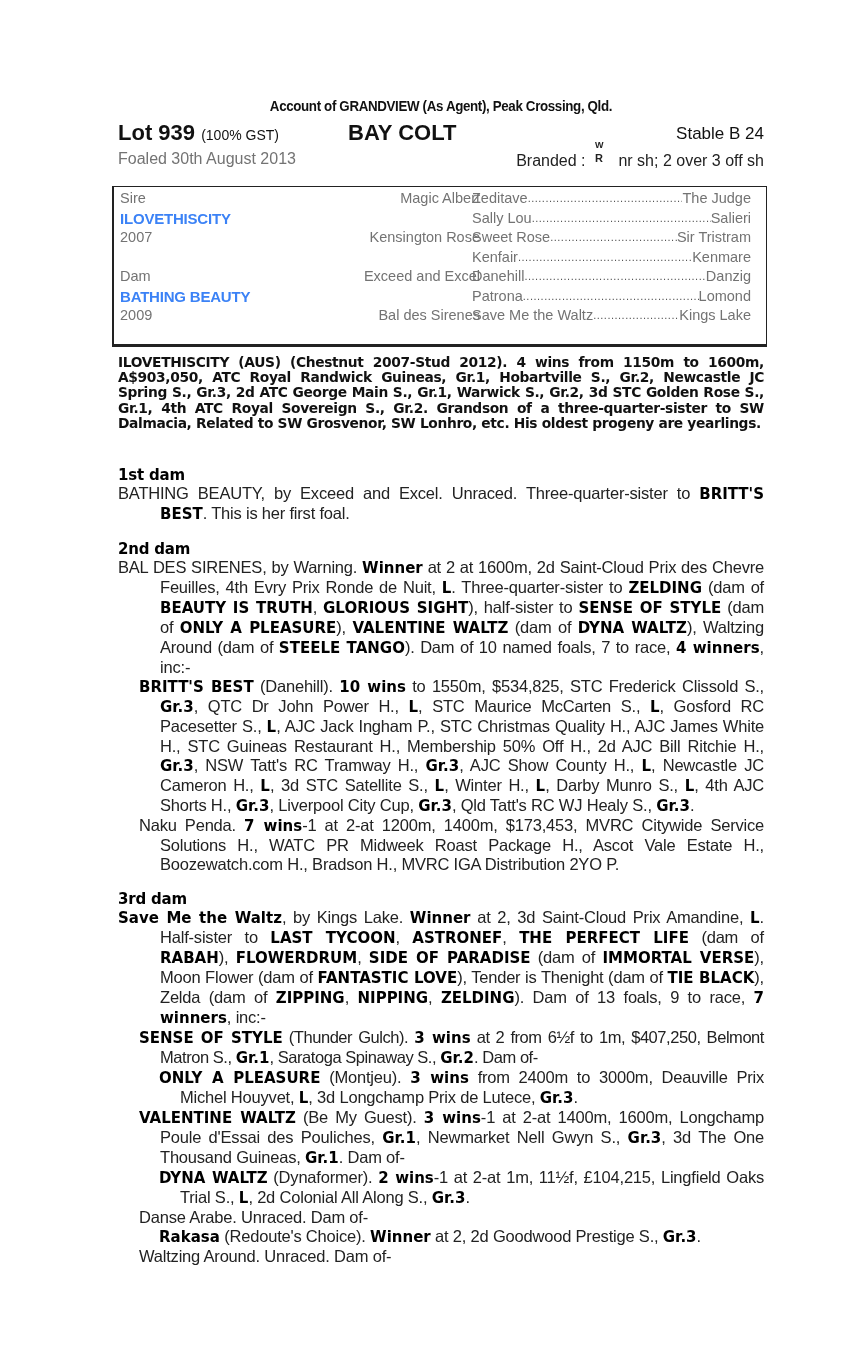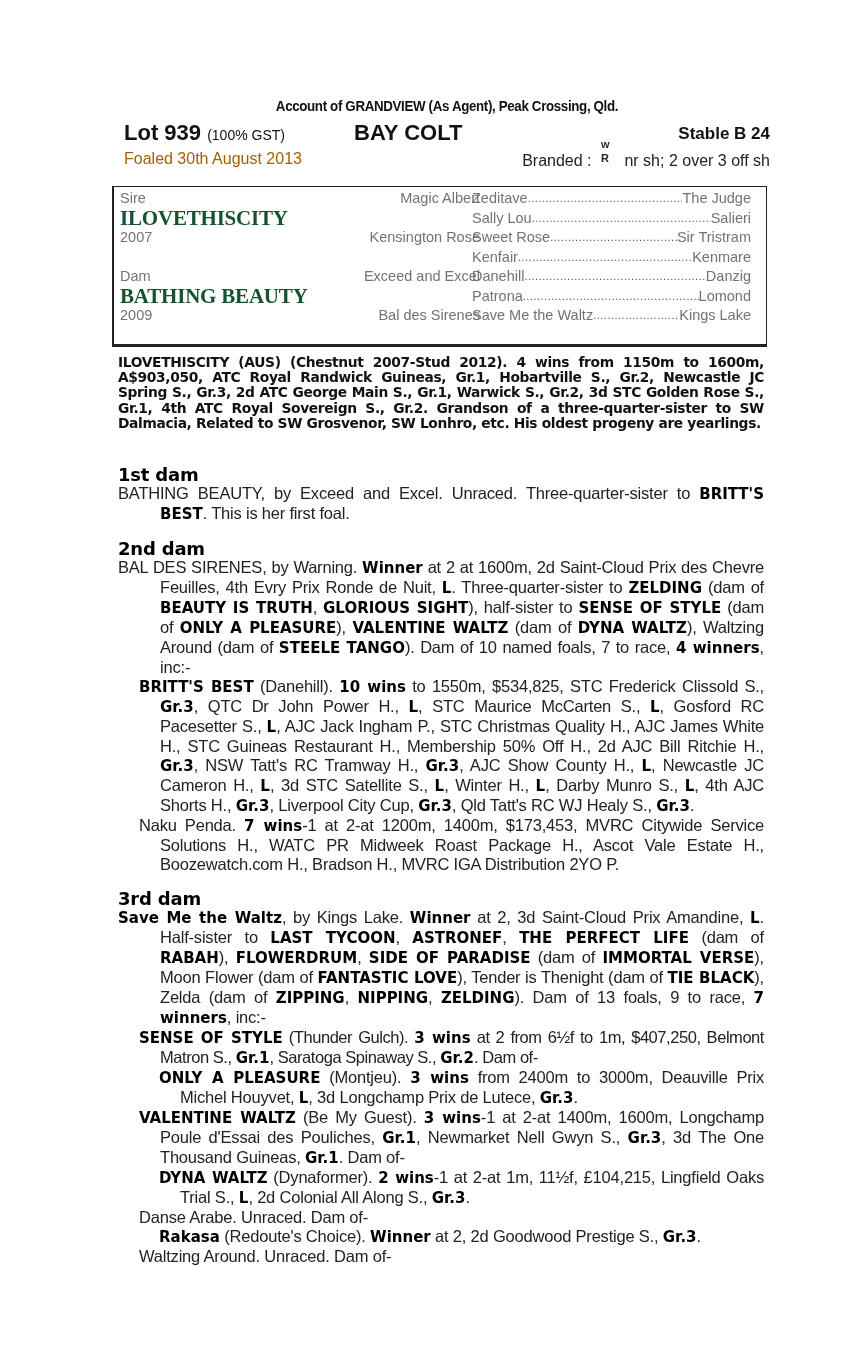--- a/index.html
+++ b/index.html
@@ -1,46 +1,46 @@
 <!DOCTYPE html>
 <html><head>
 <meta charset="utf-8">
 <style>
   html, body { margin: 0; padding: 0; background: #ffffff; }
   body { width: 860px; height: 1356px; position: relative; overflow: hidden; color: #111; font-family: "Liberation Sans", sans-serif; }
-  .page { position: absolute; left: 124px; top: 96px; width: 646px; }
+  .page { position: absolute; left: 118px; top: 96px; width: 646px; }
   .account { text-align: center; font-weight: bold; font-size: 15.5px; letter-spacing: -0.4px; transform: scaleX(0.86); transform-origin: center; white-space: nowrap; height: 20px; line-height: 20px; }
   .lotline { position: relative; height: 28px; margin-top: 4px; text-align: center; }
   .lot { position: absolute; left: 0; top: 0; font-weight: bold; font-size: 22px; line-height: 26px; }
   .lot .gst { font-weight: normal; font-size: 14px; }
   .colt { position: absolute; left: 230px; top: 0; font-weight: bold; font-size: 22px; line-height: 26px; }
-  .stable { position: absolute; right: 0; top: 3px; font-weight: bold; font-size: 17px; line-height: 22px; }
+  .stable { position: absolute; right: 0; top: 3px; font-weight: normal; font-size: 17px; line-height: 22px; }
   .foaledline { position: relative; height: 26px; }
-  .foaled { position: absolute; left: 0; top: 2px; font-size: 16px; color: #a16207; }
+  .foaled { position: absolute; left: 0; top: 2px; font-size: 16px; color: #737373; }
   .branded { position: absolute; right: 0; top: 2px; font-size: 16px; color: #222; white-space: nowrap; }
   .brand { display: inline-block; position: relative; width: 14px; height: 16px; vertical-align: baseline; margin: 0 6px 0 4px; }
   .brand .w { position: absolute; left: 1px; top: -10px; font-size: 9px; font-weight: bold; }
   .brand .r { position: absolute; left: 1px; top: 2px; font-size: 11px; font-weight: bold; }
 
   .ped { position: absolute; left: 112px; top: 186px; width: 652px; height: 157px; border: 1px solid #222; border-left: 2px solid #222; border-bottom: 3px solid #222; }
   .ped .c1 { position: absolute; left: 6px; top: 2px; width: 190px; }
   .ped .c2 { position: absolute; left: 196px; top: 2px; width: 170px; text-align: right; }
   .ped .c3 { position: absolute; left: 358px; top: 2px; width: 279px; }
   .ped .row { height: 19.5px; line-height: 19.5px; font-size: 14.5px; color: #737373; white-space: nowrap; }
-  .ped .bigname { font-family: Liberation Serif, serif; font-weight: bold; font-size: 21px; color: #14532d; letter-spacing: -0.2px; }
+  .ped .bigname { font-family: Liberation Sans, sans-serif; font-weight: bold; font-size: 15px; color: #3b82f6; letter-spacing: -0.2px; }
   .ped .gp { display: flex; white-space: nowrap; }
   .ped .gp .l { flex: 0 0 auto; }
   .ped .gp .dots { flex: 1 1 auto; overflow: hidden; color: #555; letter-spacing: 0.5px; font-size: 11px; }
   .ped .gp .dots::before { content: "................................................................................................................"; }
   .ped .gp .r { flex: 0 0 auto; }
 
   .sirepara { position: absolute; left: 118px; top: 355px; width: 646px; font-family: "DejaVu Sans", sans-serif; font-weight: bold; font-size: 13.8px; line-height: 15.2px; text-align: justify; letter-spacing: -0.35px; }
 
   .body { position: absolute; left: 118px; top: 466px; width: 646px; font-size: 16.5px; line-height: 19px; color: #222; letter-spacing: -0.2px; }
-  .sec { font-family: "DejaVu Sans", sans-serif; font-weight: bold; font-size: 18px; color: #000; line-height: 18px; margin-top: 16px; }
+  .sec { font-family: "DejaVu Sans", sans-serif; font-weight: bold; font-size: 15px; color: #000; line-height: 18px; margin-top: 16px; }
   .sec:first-child { margin-top: 0; }
   .p { text-align: justify; }
   .l0 { padding-left: 42px; text-indent: -42px; }
   .l1 { padding-left: 42px; text-indent: -21px; }
   .l2 { padding-left: 62px; text-indent: -21px; }
   .b { font-family: "DejaVu Sans", sans-serif; font-weight: bold; color: #000; letter-spacing: 0; font-size: 15px; }
   .tight { letter-spacing: -0.45px; }
 </style>
 </head>
 <body>

